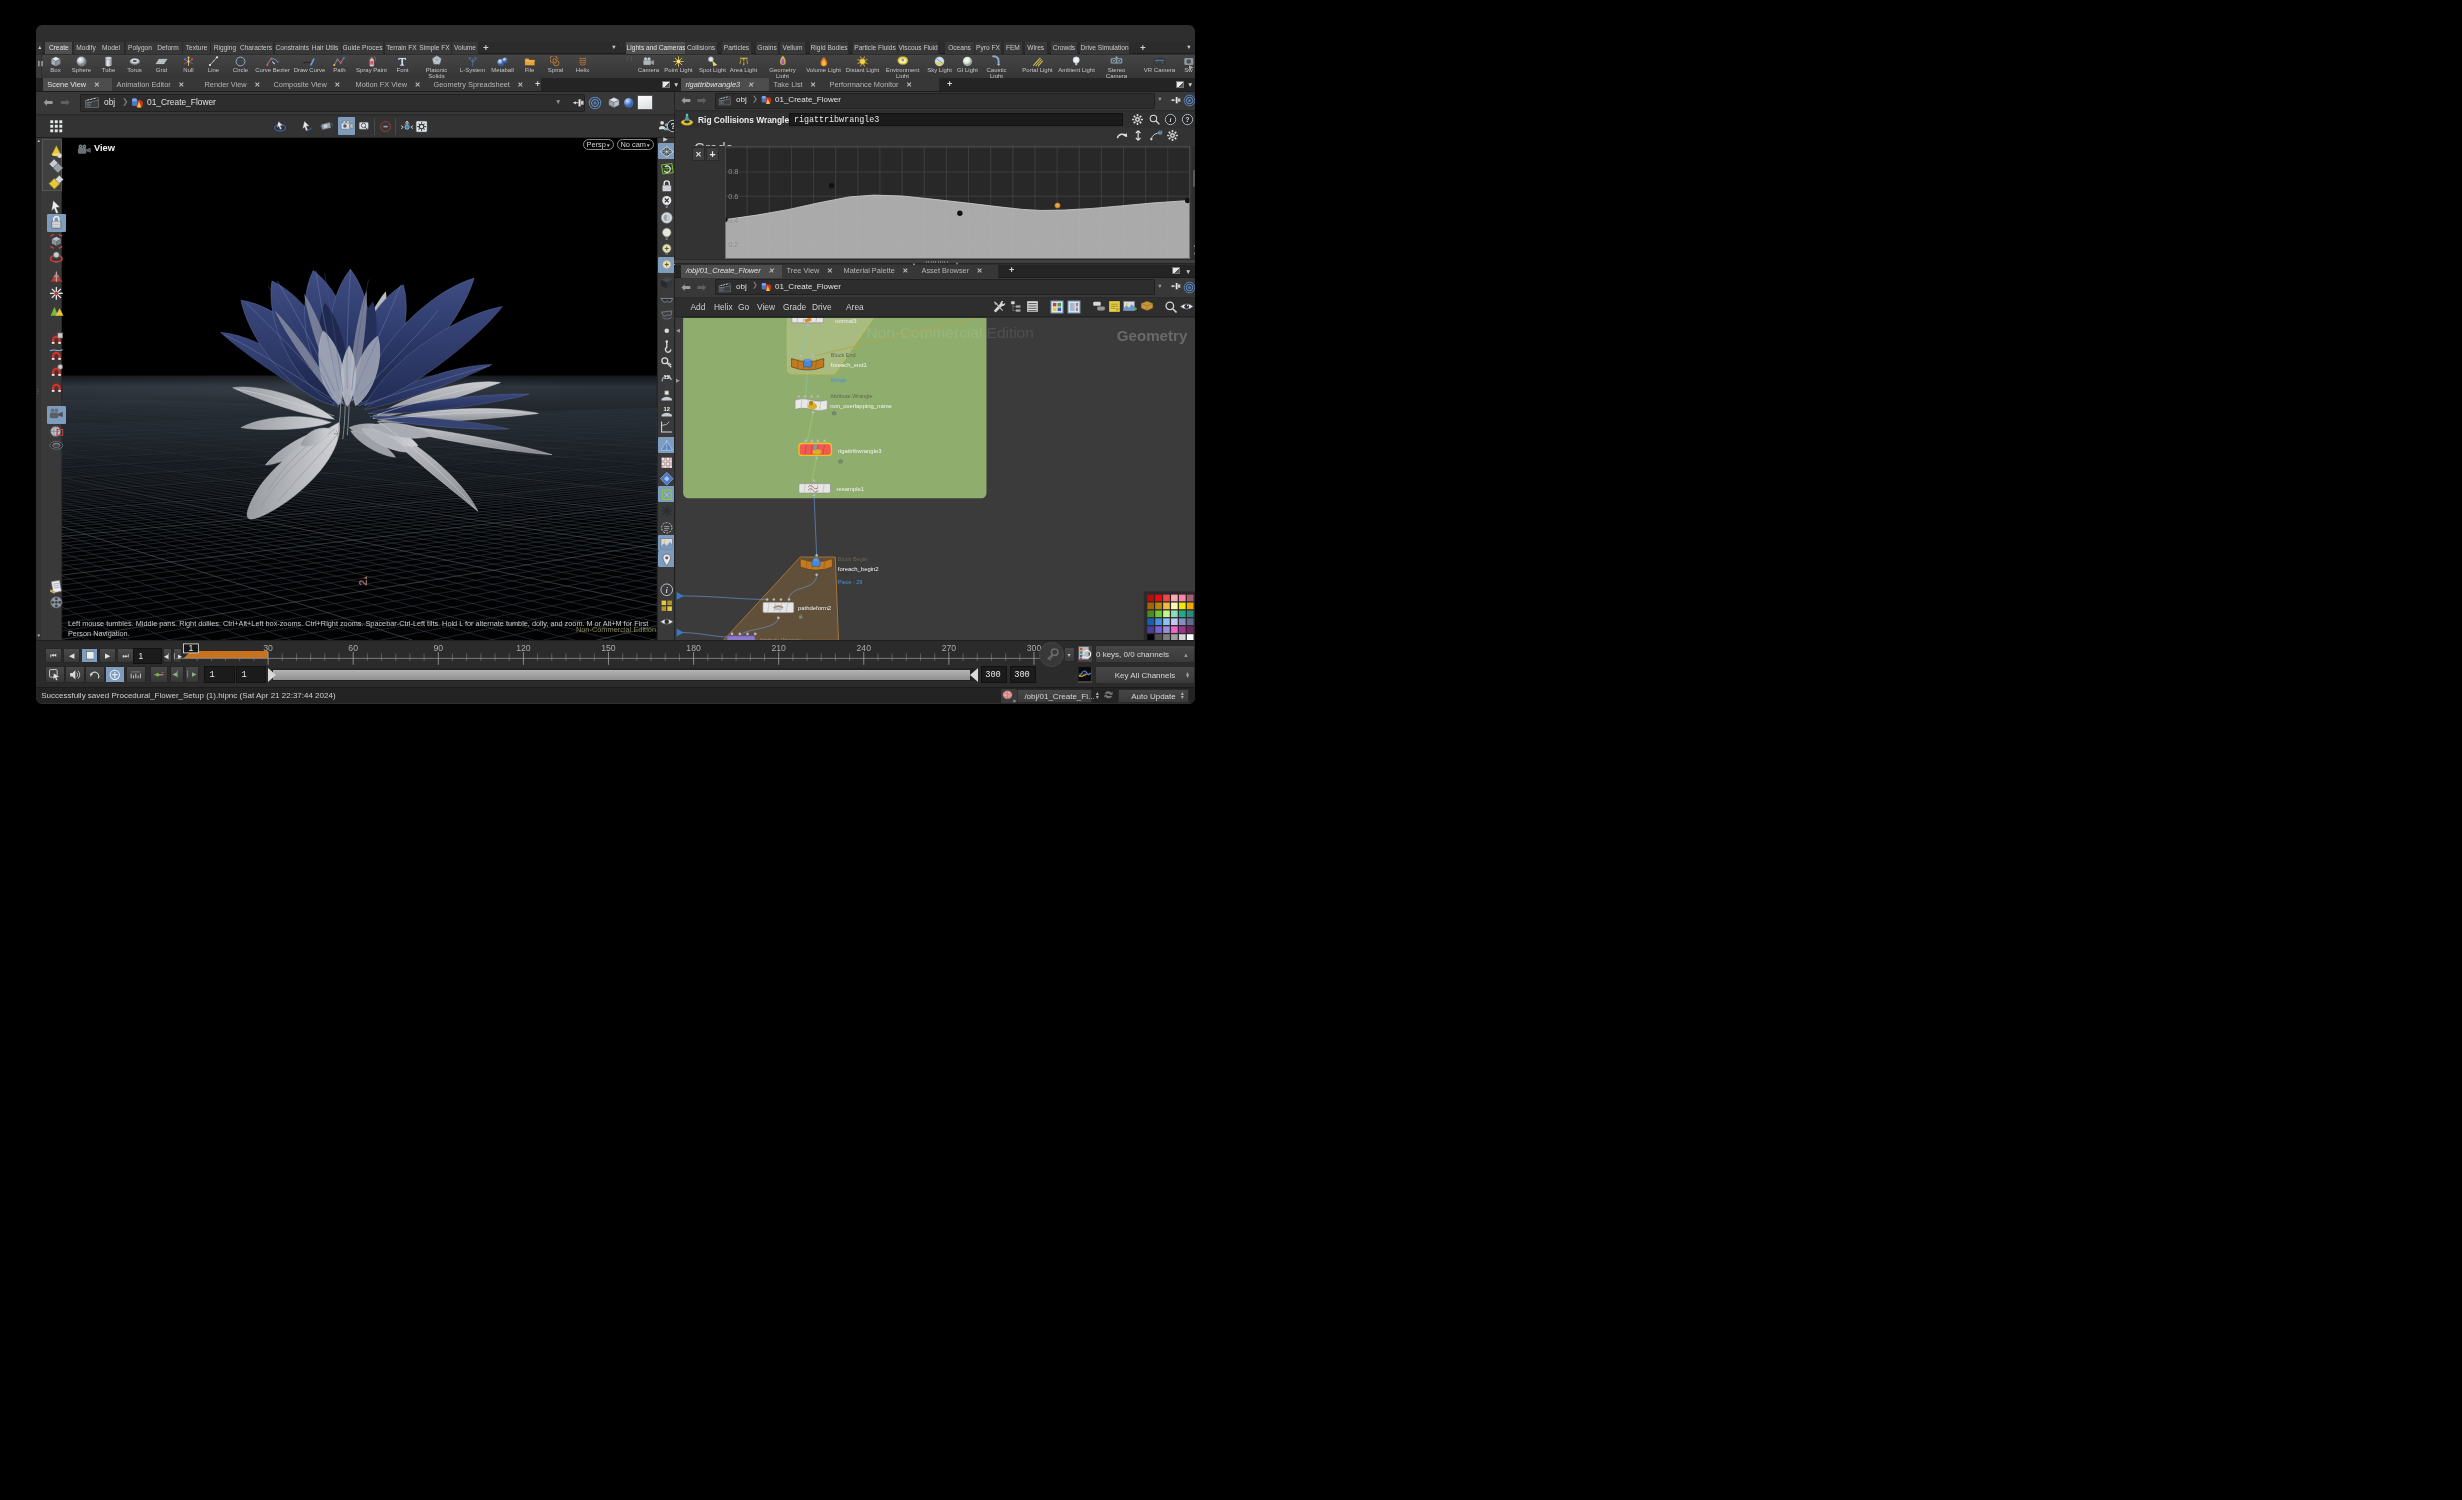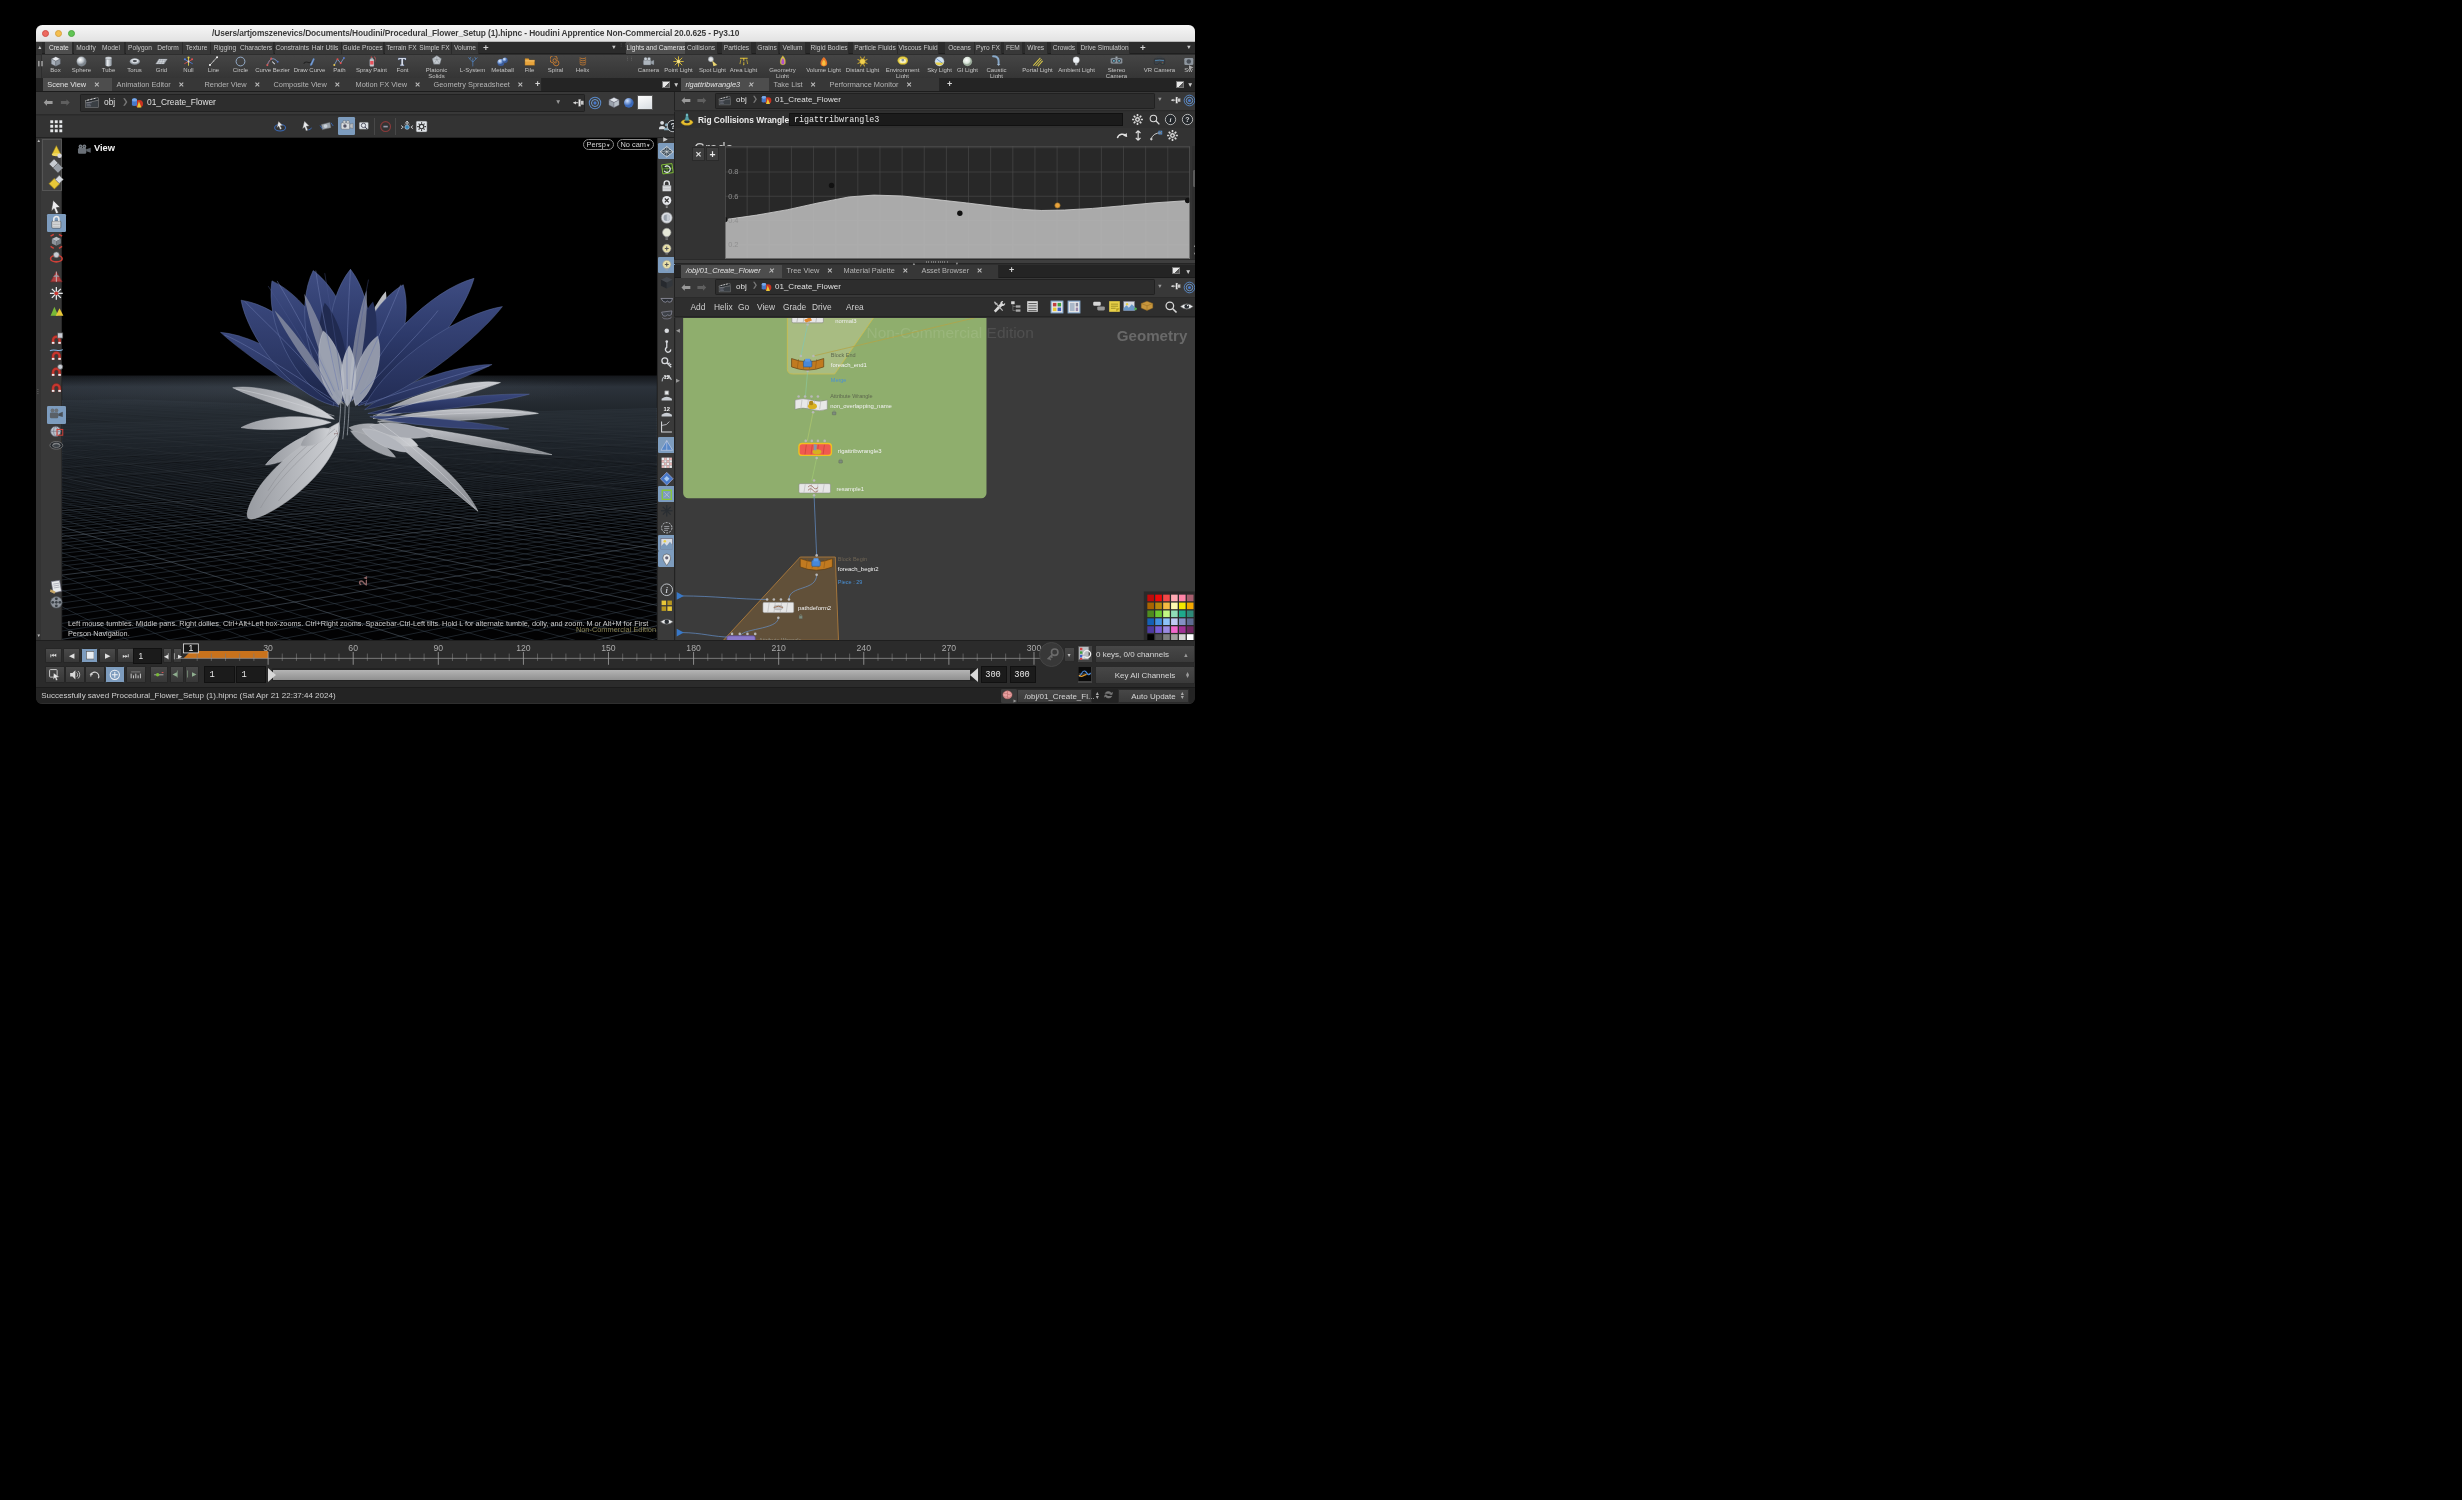--- a/index.html
+++ b/index.html
@@ -21,26 +21,20 @@
 .ptab .x{display:inline-block;margin-left:7.7px;color:#c0c0c0;font-size:6.8px;font-weight:bold}
 .pathbar{background:#383838}
 .crumb{position:absolute;background:#2d2d2d;border:0.6px solid #212121;border-radius:1.3px;color:#dcdcdc;font-size:8px}
 .navarr{font-size:11px;color:#9a9a9a;font-weight:bold}
 .menu{font-size:8.4px;color:#cfcfcf}
 .fld{background:#1b1b1b;color:#e8e8e8;font-size:8.4px}
 .btnrow{background:linear-gradient(#474747,#3a3a3a);border:0.6px solid #2a2a2a;border-radius:1.3px;color:#d8d8d8}
 svg{display:block}
 </style></head><body>
 <div id="win">
-<div id="titlebar">
-      <div class="tl" style="left:5.8px;background:#ed6a5f;border:0.3px solid #d05048"></div>
-      <div class="tl" style="left:18.7px;background:#f5bf4f;border:0.3px solid #d6a243"></div>
-      <div class="tl" style="left:32px;background:#61c555;border:0.3px solid #52a843"></div>
-      <div id="title">/Users/artjomszenevics/Documents/Houdini/Procedural_Flower_Setup (1).hipnc - Houdini Apprentice Non-Commercial 20.0.625 - Py3.10</div>
-    </div>
     <div id="shelftabs">
       <div class="stab act" style="left:9.3px;width:28px">Create</div>
       <div class="stab" style="left:38px;width:25px">Modify</div>
       <div class="stab" style="left:62px;width:27px">Model</div>
       <div class="stab" style="left:90px;width:29px">Polygon</div>
       <div class="stab" style="left:118px;width:29px">Deform</div>
       <div class="stab" style="left:147px;width:28px">Texture</div>
       <div class="stab" style="left:175px;width:29px">Rigging</div>
       <div class="stab" style="left:203px;width:35px">Characters</div>
       <div class="stab" style="left:239px;width:35px">Constraints</div>

